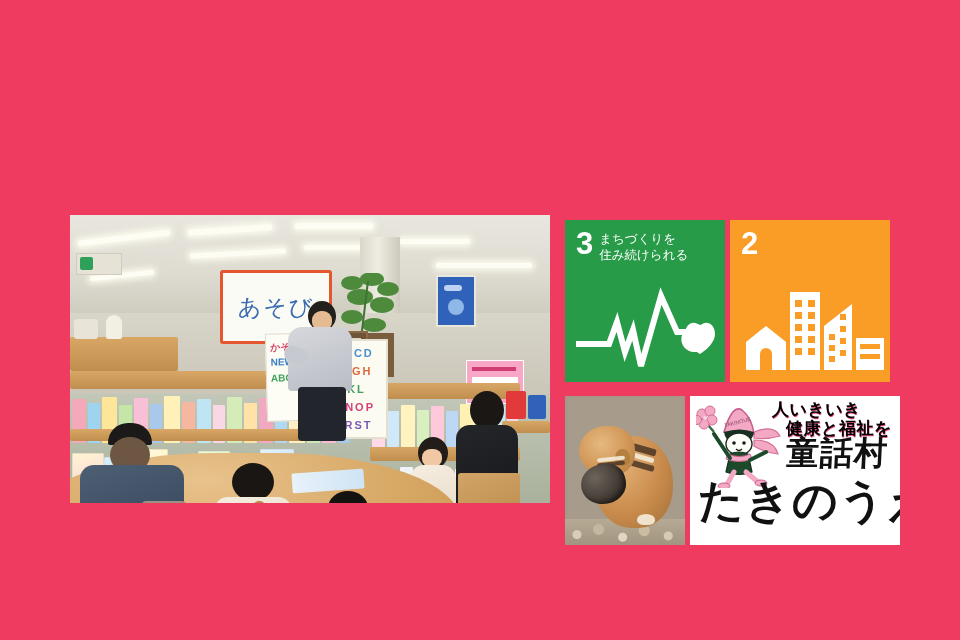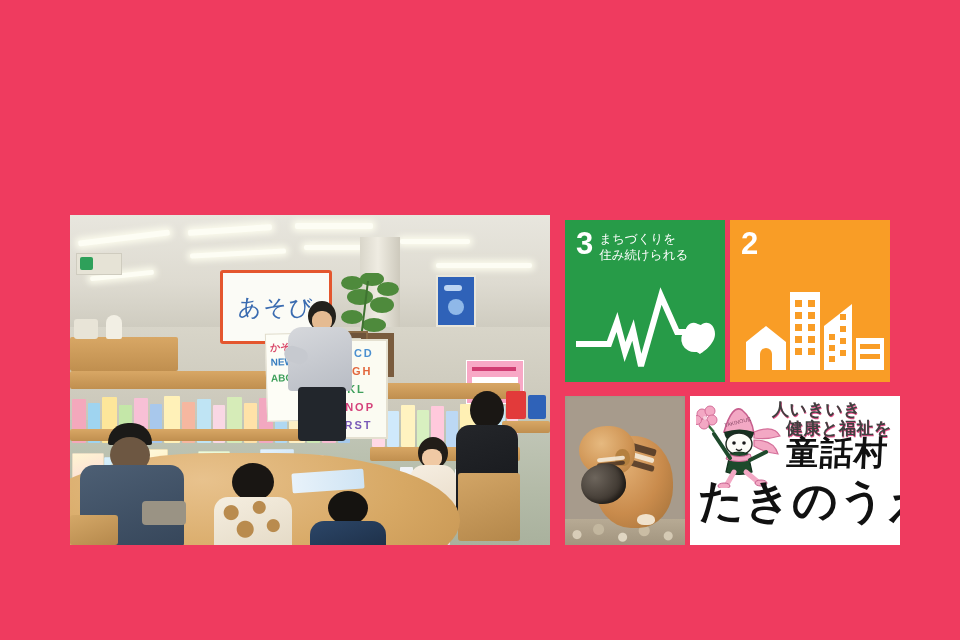--- a/index.html
+++ b/index.html
@@ -47,21 +47,21 @@
     white-space: nowrap;
     margin: 5px 0 0 0;
   }
 
   
   .photo-library {
     position: absolute;
     left: 70px;
     top: 215px;
     width: 480px;
-    height: 330px;
+    height: 288px;
     overflow: hidden;
     background: #cfd3c8;
   }
   .lib-scene { position: absolute; inset: 0; }
 
   
   .lib-ceiling {
     position: absolute; left: 0; top: 0; width: 100%; height: 34%;
     background: linear-gradient(180deg,#e8e6de 0%,#dedbd1 60%,#cfccc0 100%);
   }
@@ -215,21 +215,21 @@
   .logo-town {
     position: absolute; left: 690px; top: 396px; width: 210px; height: 149px;
     background: #ffffff; overflow: hidden;
   }
   .logo-inner { position: absolute; inset: 0; }
   .logo-catch {
     position: absolute; left: 82px; top: 4px; width: 124px;
     text-align: left;
   }
   .logo-catch .l1, .logo-catch .l2 {
-    color: #404040; font-size: 17px; font-weight: bold; line-height: 1.12;
+    color: #000000; font-size: 17px; font-weight: bold; line-height: 1.12;
     letter-spacing: 0.5px; white-space: nowrap;
     text-shadow: 0.5px 0.5px 0 #e8518b;
   }
   .logo-catch .l2 { margin-left: 14px; }
   .logo-doowa {
     position: absolute; left: 96px; top: 40px;
     color: #111; font-size: 33px; font-weight: bold; line-height: 1;
     letter-spacing: 1px; white-space: nowrap;
     font-family: "DejaVu Serif", "Liberation Serif", serif;
     transform: skewX(-3deg);

